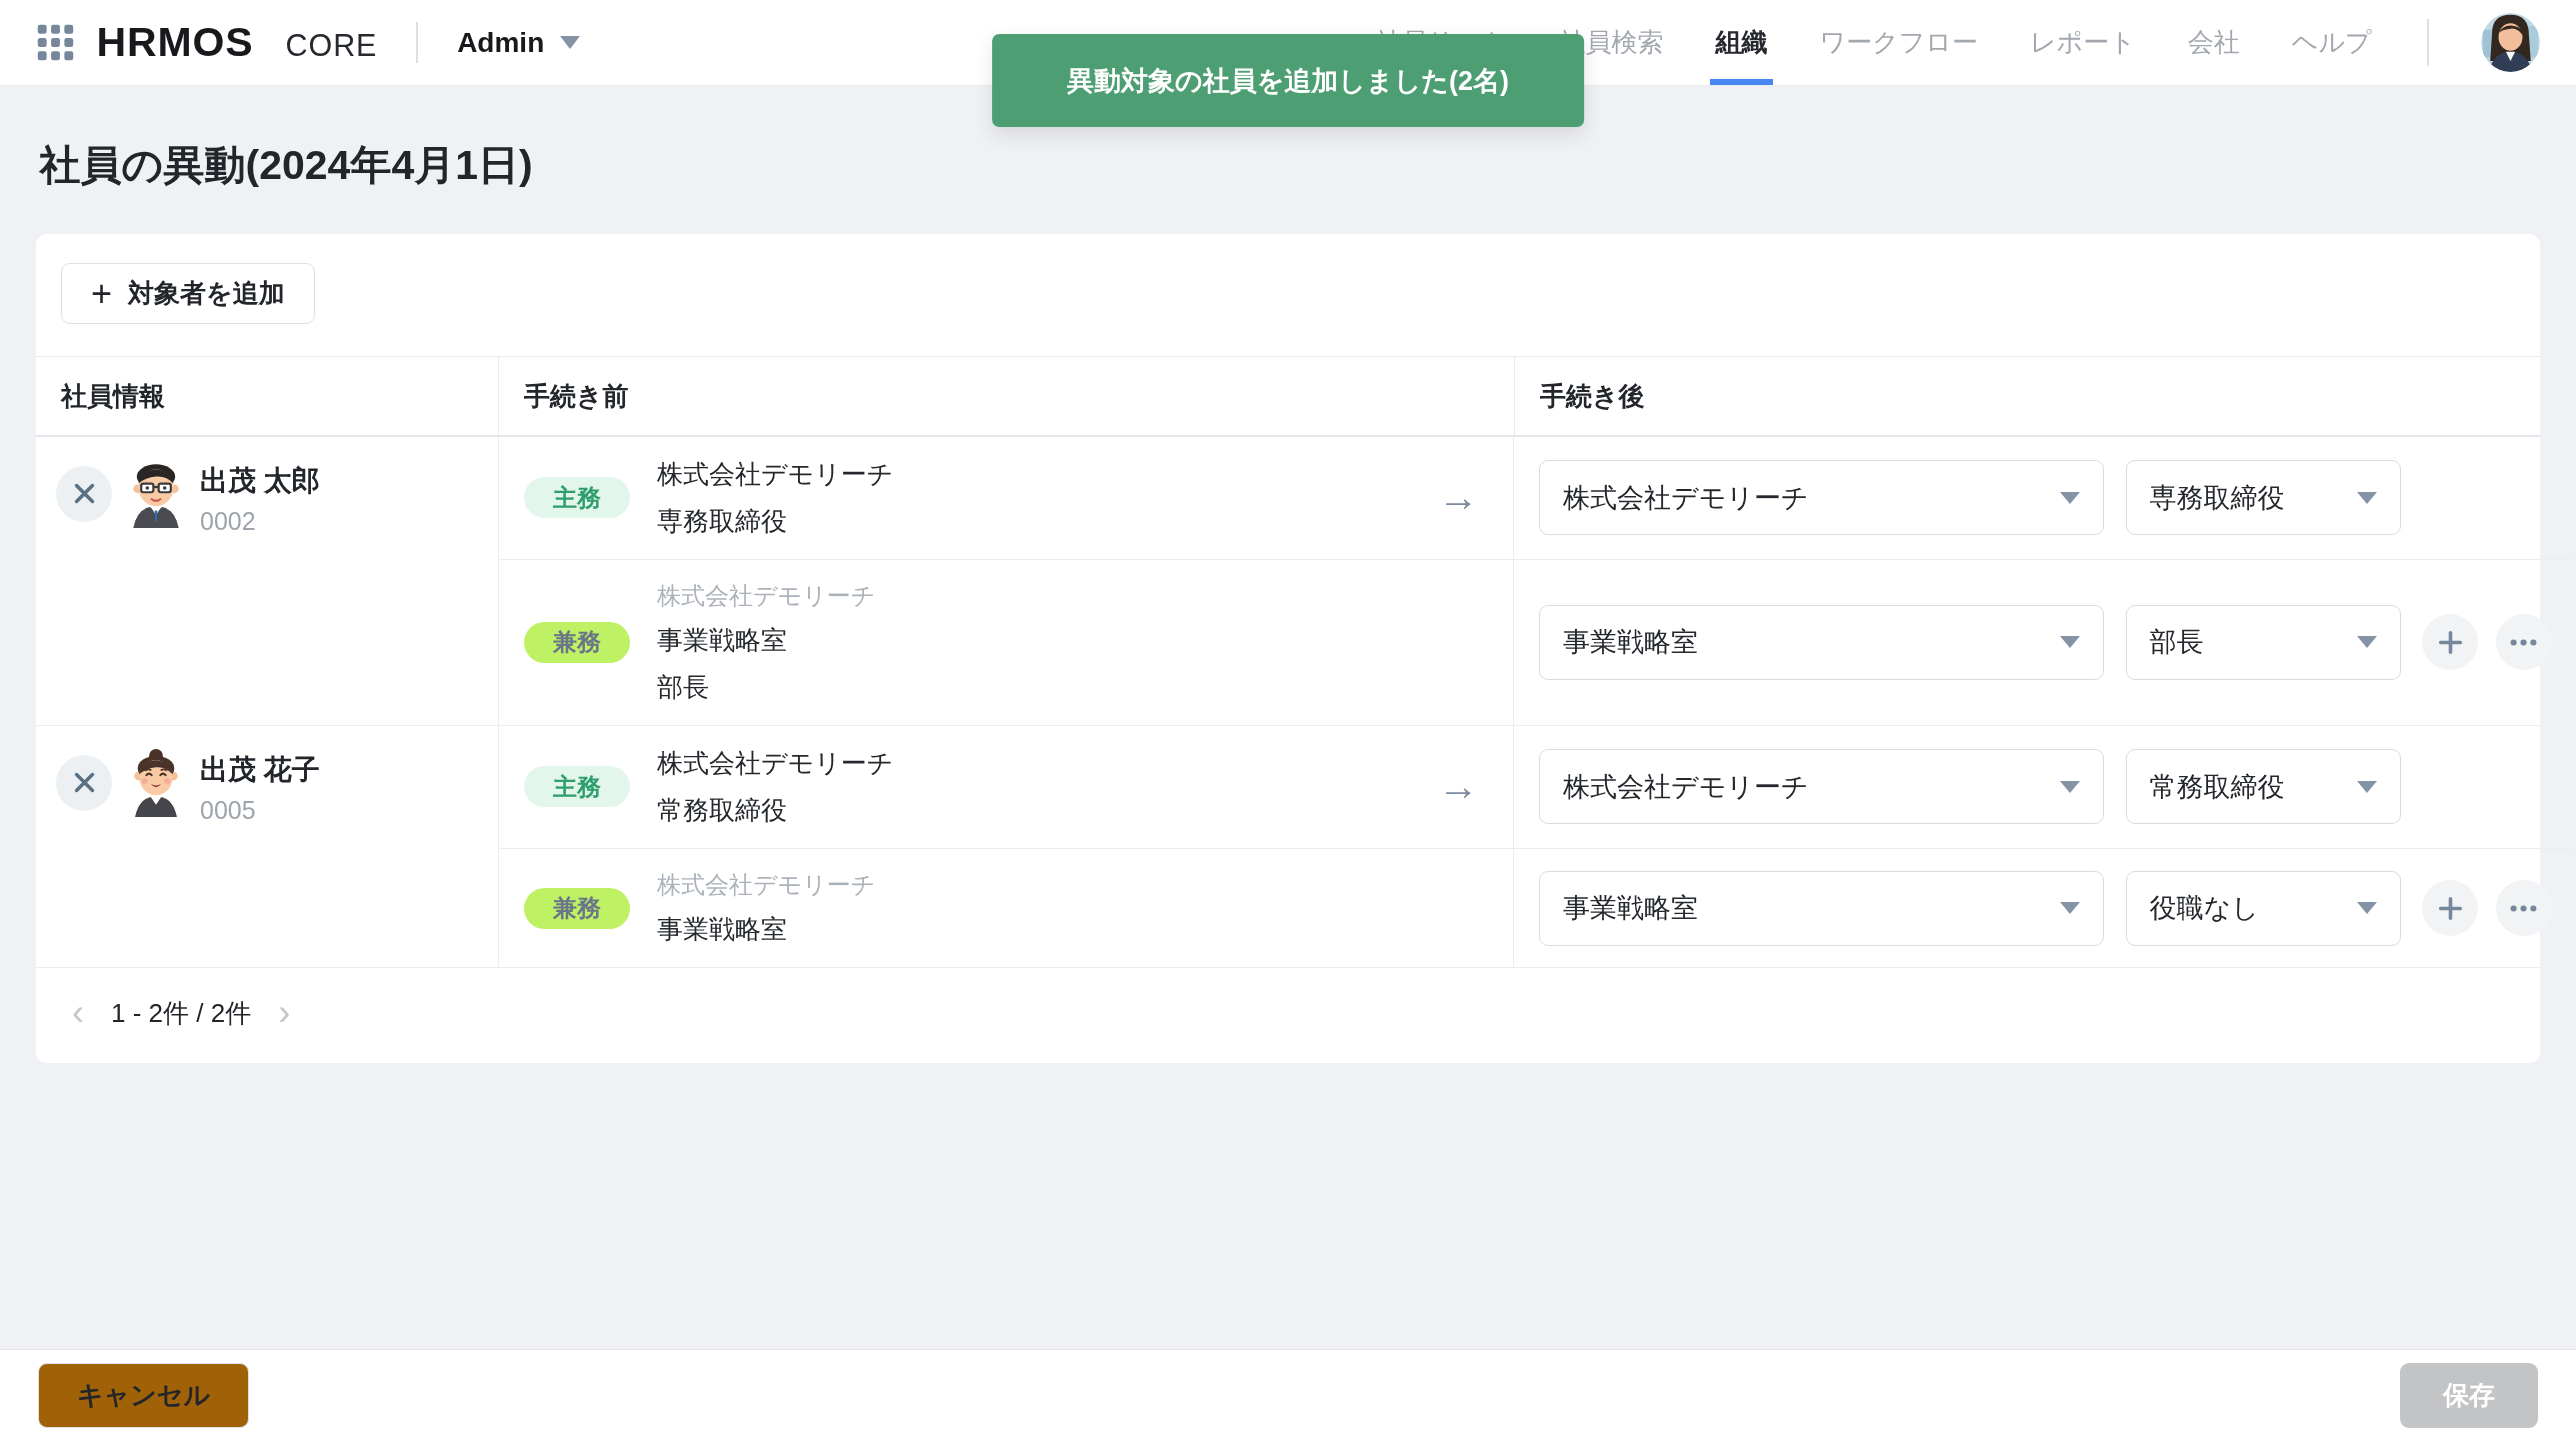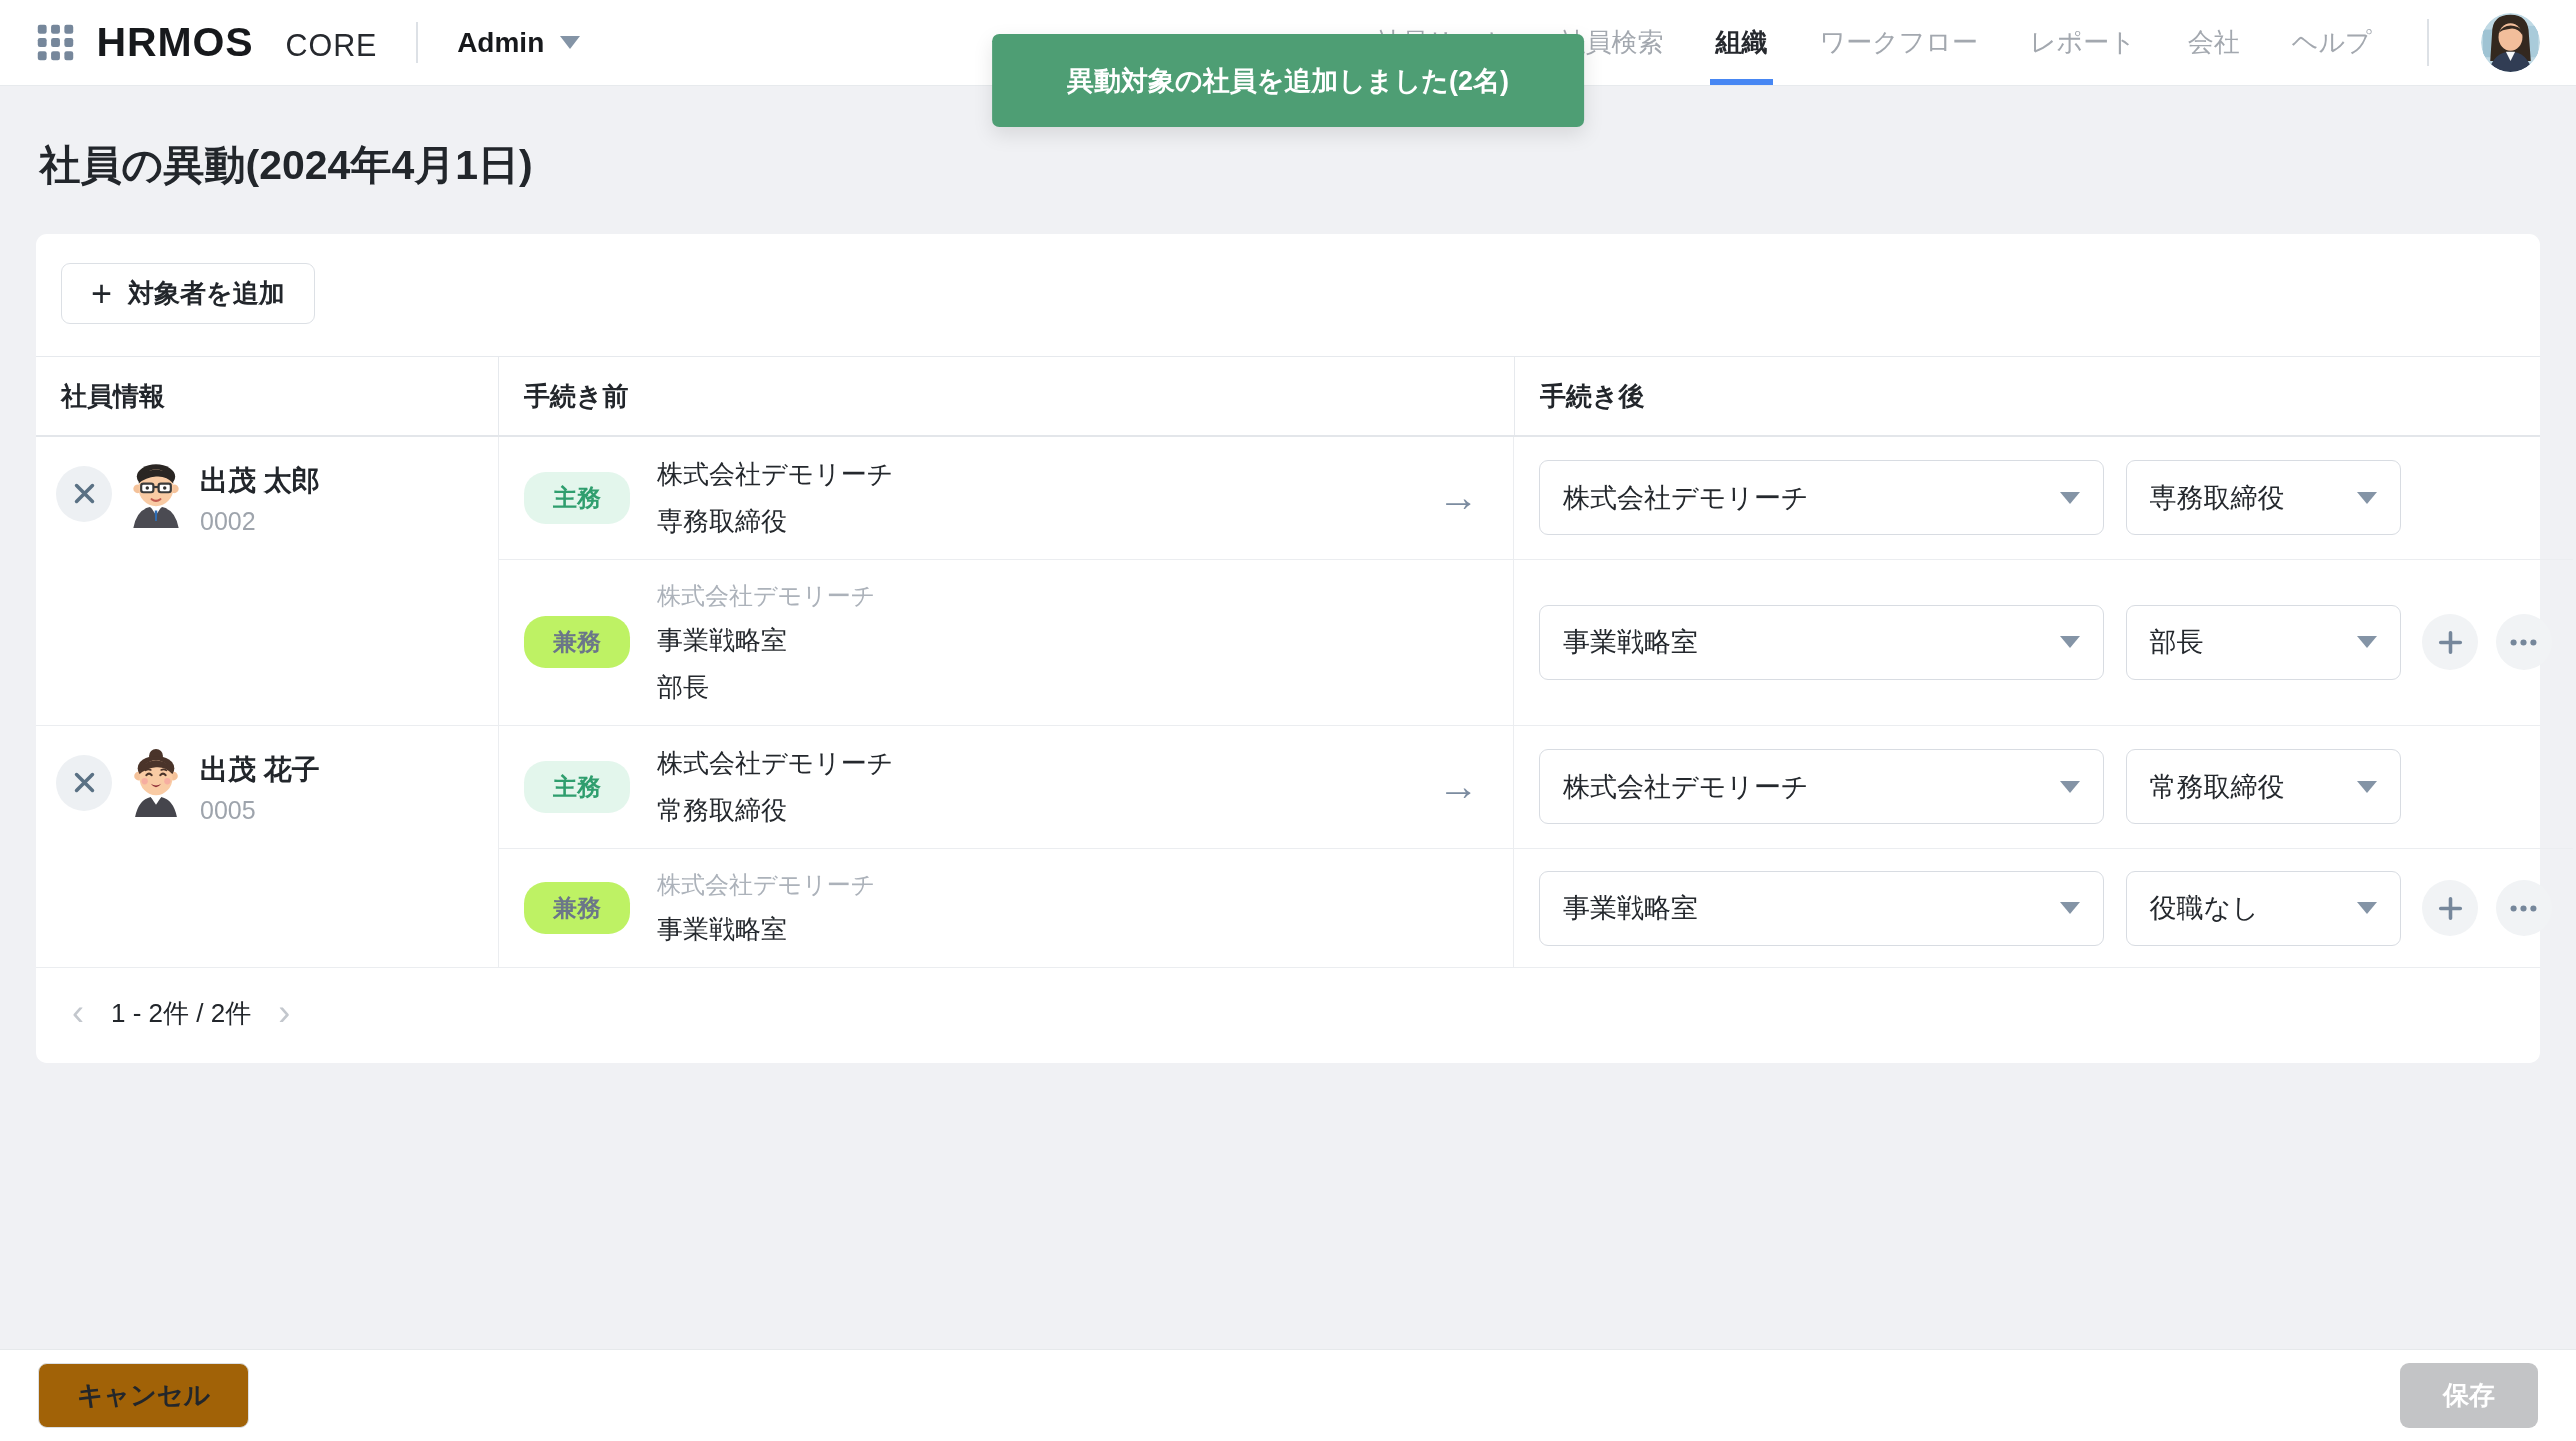--- a/index.html
+++ b/index.html
@@ -80,21 +80,21 @@
   .emp-meta { margin-top:3.6px; }
   .emp-name { font-size:28px; font-weight:700; color:#22262B; }
   .emp-id { font-size:25px; color:#9EA4AC; margin-top:7.2px; }
 
   .positions { border-left:1.8px solid #EBEDF0; }
   .position-row { display:grid; grid-template-columns:1014px 1fr; }
   .position-row + .position-row { border-top:1.8px solid #EBEDF0; }
 
   .before-cell { padding:20px 21.5px 20px 25px; display:flex; align-items:center; }
   .badge {
-    height:52px; padding:0 29px; border-radius:21.5px; display:inline-flex; align-items:center;
+    height:41px; padding:0 29px; border-radius:21.5px; display:inline-flex; align-items:center;
     font-size:24px; font-weight:700; flex:0 0 auto; margin-right:27px; white-space:nowrap;
   }
   .badge.primary   { background:#E3F6EC; color:#2F9E6E; }
   .badge.secondary { background:#bef264; color:#6B7689; }
   .before-lines { display:flex; flex-direction:column; }
   .line-company      { font-size:26px; color:#24282D; }
   .line-company-dim  { font-size:24px; color:#ACB2BA; }
   .line-dept  { font-size:26px; color:#24282D; margin-top:11.7px; }
   .line-title { font-size:26px; color:#24282D; margin-top:11.7px; }
   .arrow-cell { margin-left:auto; color:#7C8CA0; font-size:41px; padding-right:12.6px; }

